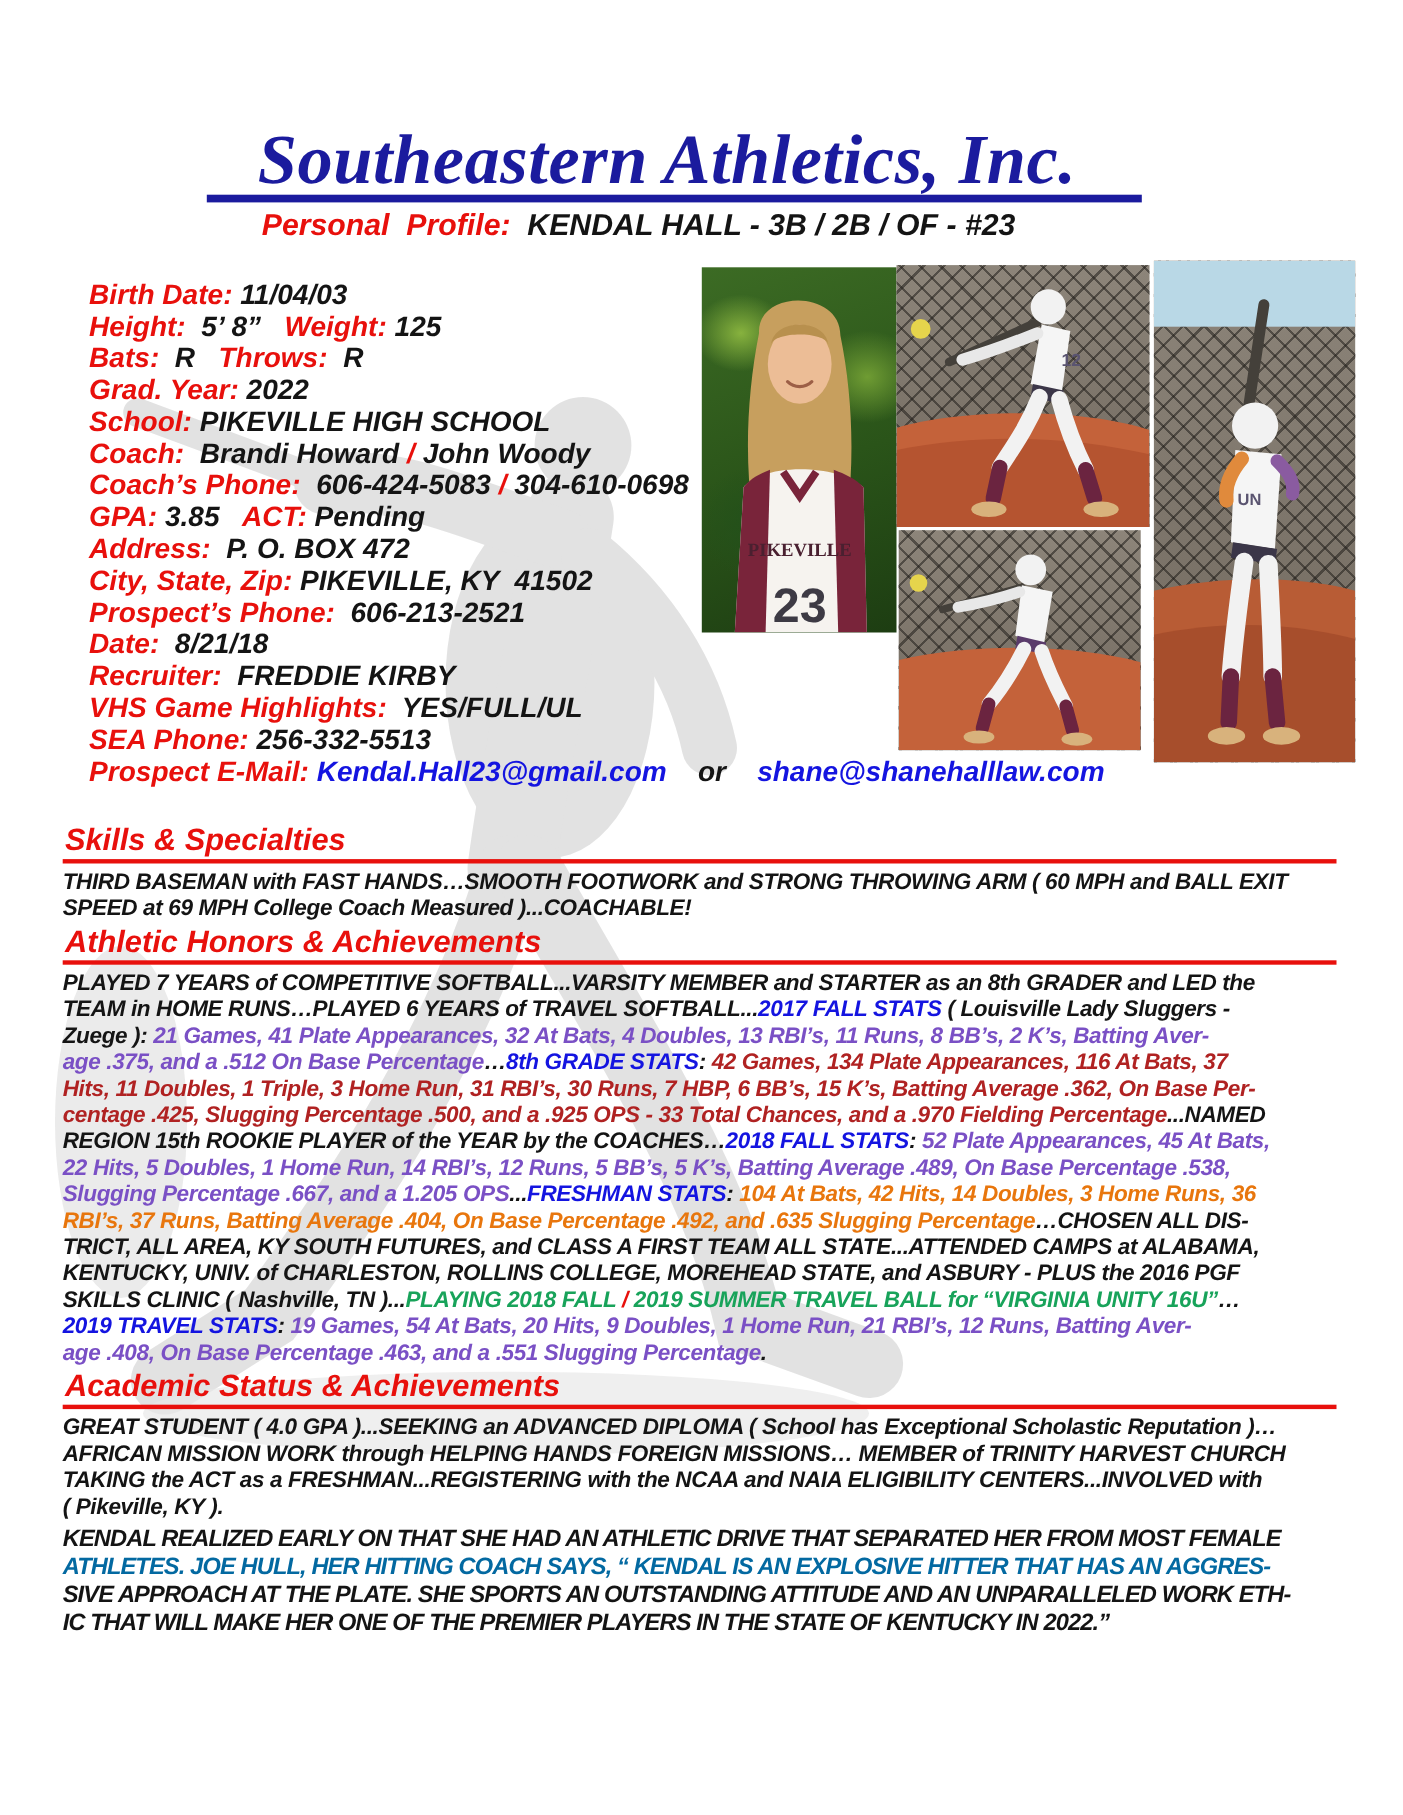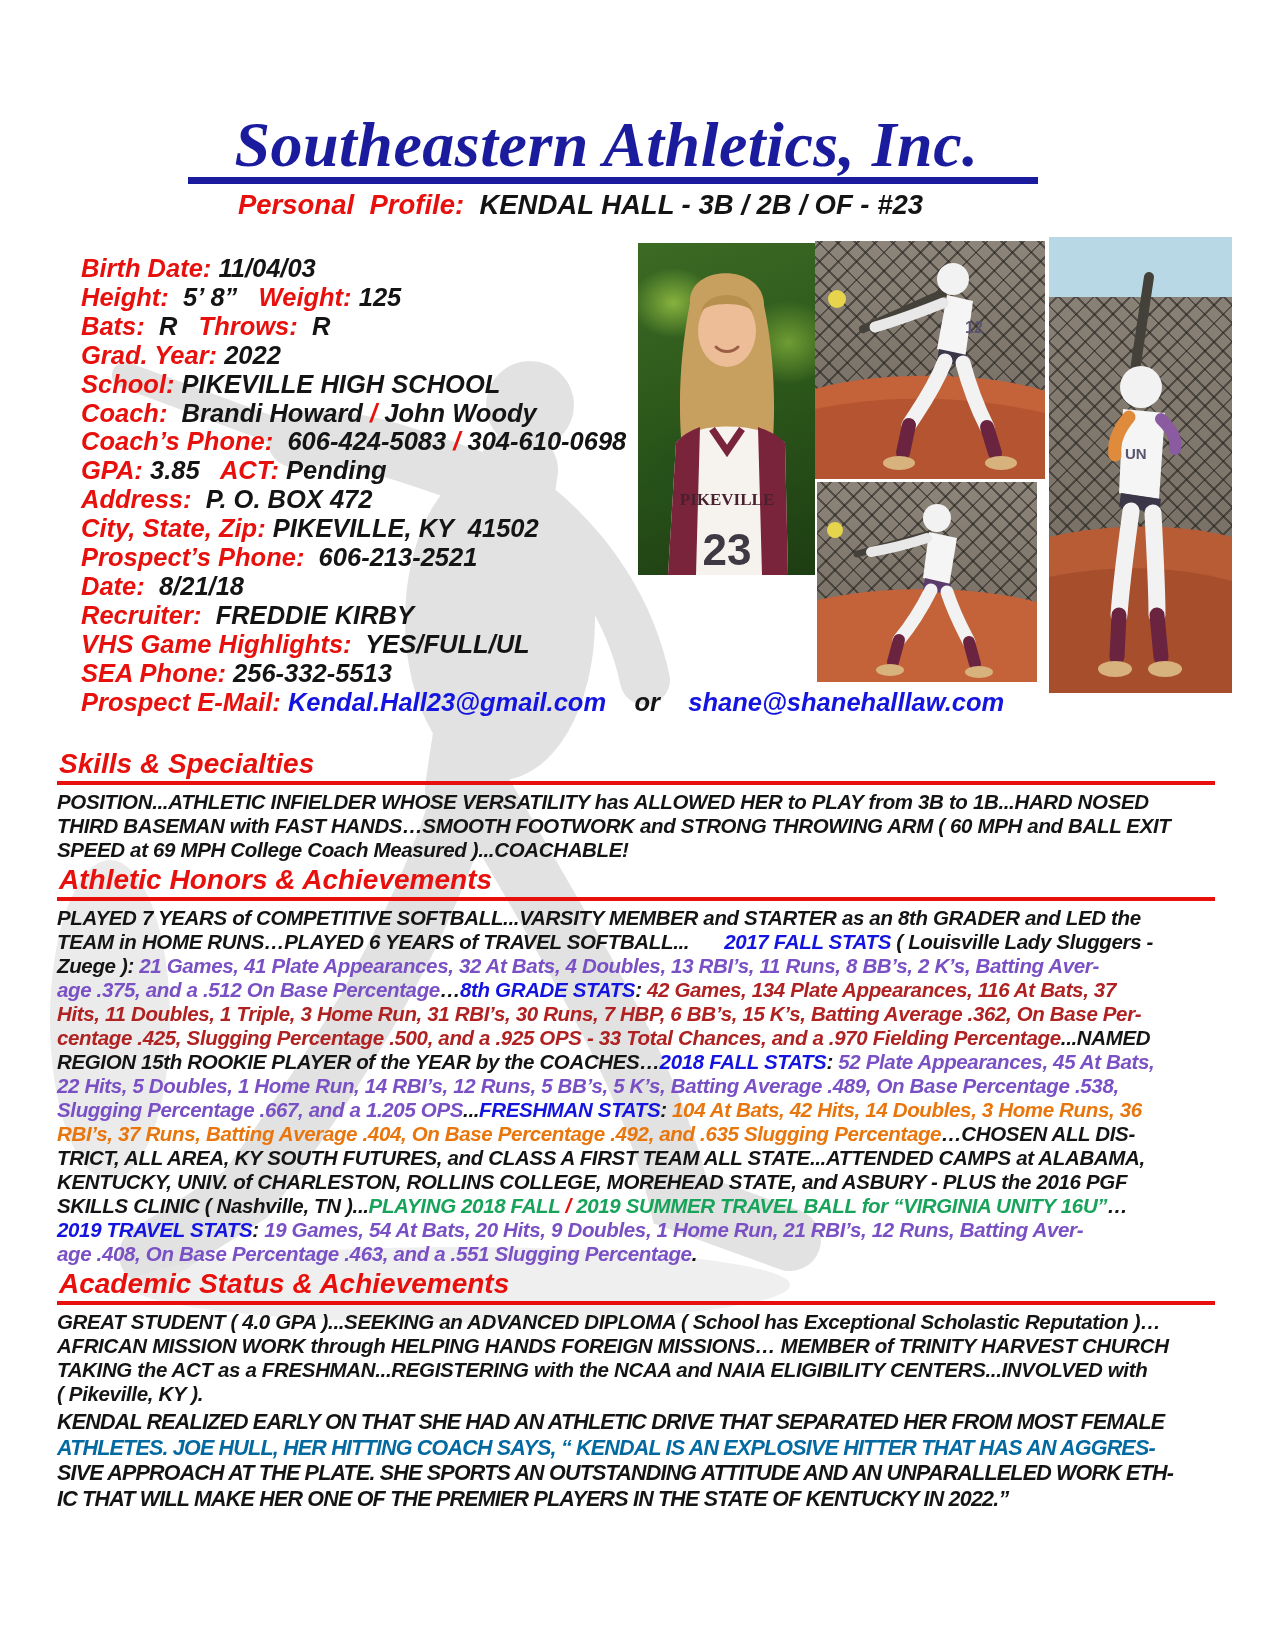--- a/index.html
+++ b/index.html
@@ -159,30 +159,29 @@
       <ellipse cx="66" cy="432" rx="17" ry="8" fill="#d8b27c"></ellipse>
       <ellipse cx="116" cy="432" rx="17" ry="8" fill="#d8b27c"></ellipse>
       <text x="76" y="222" font-family="Liberation Sans,sans-serif" font-size="15" font-weight="bold" fill="#5a5470">UN</text>
     </svg>
   </div>
 
   <div class="sections" id="sections">
       <section class="section">
         <h2 class="section-heading">Skills &amp; Specialties</h2>
         <div class="section-body">
-          <div class="rich-line"><span style="color: rgb(20, 20, 20);">POSITION...ATHLETIC INFIELDER WHOSE VERSATILITY has ALLOWED HER to PLAY from 3B to 1B...HARD NOSED</span></div>
           <div class="rich-line"><span style="color: rgb(20, 20, 20);">THIRD BASEMAN with FAST HANDS…SMOOTH FOOTWORK and STRONG THROWING ARM ( 60 MPH and BALL EXIT</span></div>
           <div class="rich-line"><span style="color: rgb(20, 20, 20);">SPEED at 69 MPH College Coach Measured )...COACHABLE!</span></div>
         </div>
       </section>
       <section class="section">
         <h2 class="section-heading">Athletic Honors &amp; Achievements</h2>
         <div class="section-body">
           <div class="rich-line"><span style="color: rgb(20, 20, 20);">PLAYED 7 YEARS of COMPETITIVE SOFTBALL...VARSITY MEMBER and STARTER as an 8th GRADER and LED the</span></div>
-          <div class="rich-line"><span style="color: rgb(20, 20, 20);">TEAM in HOME RUNS…PLAYED 6 YEARS of TRAVEL SOFTBALL...</span><span style="color: rgb(20, 20, 224); margin-left: 35px;">2017 FALL STATS</span><span style="color: rgb(20, 20, 20);"> ( Louisville Lady Sluggers -</span></div>
+          <div class="rich-line"><span style="color: rgb(20, 20, 20);">TEAM in HOME RUNS…PLAYED 6 YEARS of TRAVEL SOFTBALL...</span><span style="color: rgb(20, 20, 224);">2017 FALL STATS</span><span style="color: rgb(20, 20, 20);"> ( Louisville Lady Sluggers -</span></div>
           <div class="rich-line"><span style="color: rgb(20, 20, 20);">Zuege ): </span><span style="color: rgb(122, 80, 197);">21 Games, 41 Plate Appearances, 32 At Bats, 4 Doubles, 13 RBI’s, 11 Runs, 8 BB’s, 2 K’s, Batting Aver-</span></div>
           <div class="rich-line"><span style="color: rgb(122, 80, 197);">age .375, and a .512 On Base Percentage</span><span style="color: rgb(20, 20, 20);">…</span><span style="color: rgb(20, 20, 224);">8th GRADE STATS</span><span style="color: rgb(20, 20, 20);">: </span><span style="color: rgb(176, 34, 34);">42 Games, 134 Plate Appearances, 116 At Bats, 37</span></div>
           <div class="rich-line"><span style="color: rgb(176, 34, 34);">Hits, 11 Doubles, 1 Triple, 3 Home Run, 31 RBI’s, 30 Runs, 7 HBP, 6 BB’s, 15 K’s, Batting Average .362, On Base Per-</span></div>
           <div class="rich-line"><span style="color: rgb(176, 34, 34);">centage .425, Slugging Percentage .500, and a .925 OPS - 33 Total Chances, and a .970 Fielding Percentage</span><span style="color: rgb(20, 20, 20);">...NAMED</span></div>
           <div class="rich-line"><span style="color: rgb(20, 20, 20);">REGION 15th ROOKIE PLAYER of the YEAR by the COACHES…</span><span style="color: rgb(20, 20, 224);">2018 FALL STATS</span><span style="color: rgb(20, 20, 20);">: </span><span style="color: rgb(122, 80, 197);">52 Plate Appearances, 45 At Bats,</span></div>
           <div class="rich-line"><span style="color: rgb(122, 80, 197);">22 Hits, 5 Doubles, 1 Home Run, 14 RBI’s, 12 Runs, 5 BB’s, 5 K’s, Batting Average .489, On Base Percentage .538,</span></div>
           <div class="rich-line"><span style="color: rgb(122, 80, 197);">Slugging Percentage .667, and a 1.205 OPS</span><span style="color: rgb(20, 20, 20);">...</span><span style="color: rgb(20, 20, 224);">FRESHMAN STATS</span><span style="color: rgb(20, 20, 20);">: </span><span style="color: rgb(232, 118, 13);">104 At Bats, 42 Hits, 14 Doubles, 3 Home Runs, 36</span></div>
           <div class="rich-line"><span style="color: rgb(232, 118, 13);">RBI’s, 37 Runs, Batting Average .404, On Base Percentage .492, and .635 Slugging Percentage</span><span style="color: rgb(20, 20, 20);">…CHOSEN ALL DIS-</span></div>
           <div class="rich-line"><span style="color: rgb(20, 20, 20);">TRICT, ALL AREA, KY SOUTH FUTURES, and CLASS A FIRST TEAM ALL STATE...ATTENDED CAMPS at ALABAMA,</span></div>
           <div class="rich-line"><span style="color: rgb(20, 20, 20);">KENTUCKY, UNIV. of CHARLESTON, ROLLINS COLLEGE, MOREHEAD STATE, and ASBURY - PLUS the 2016 PGF</span></div>

